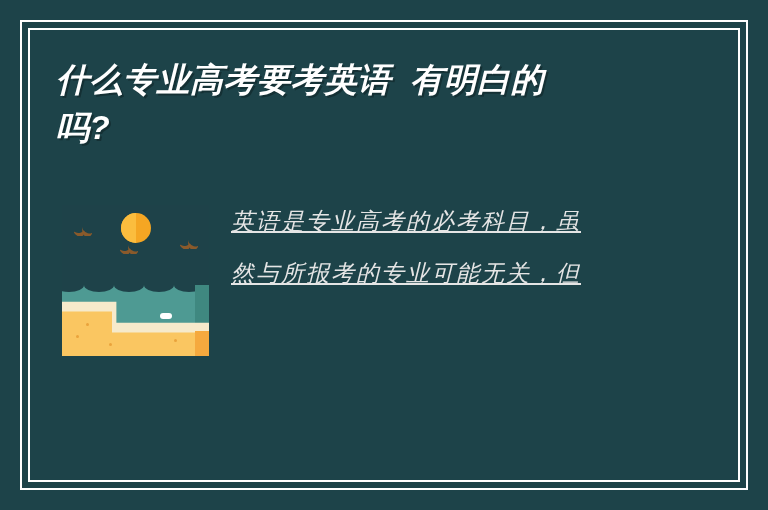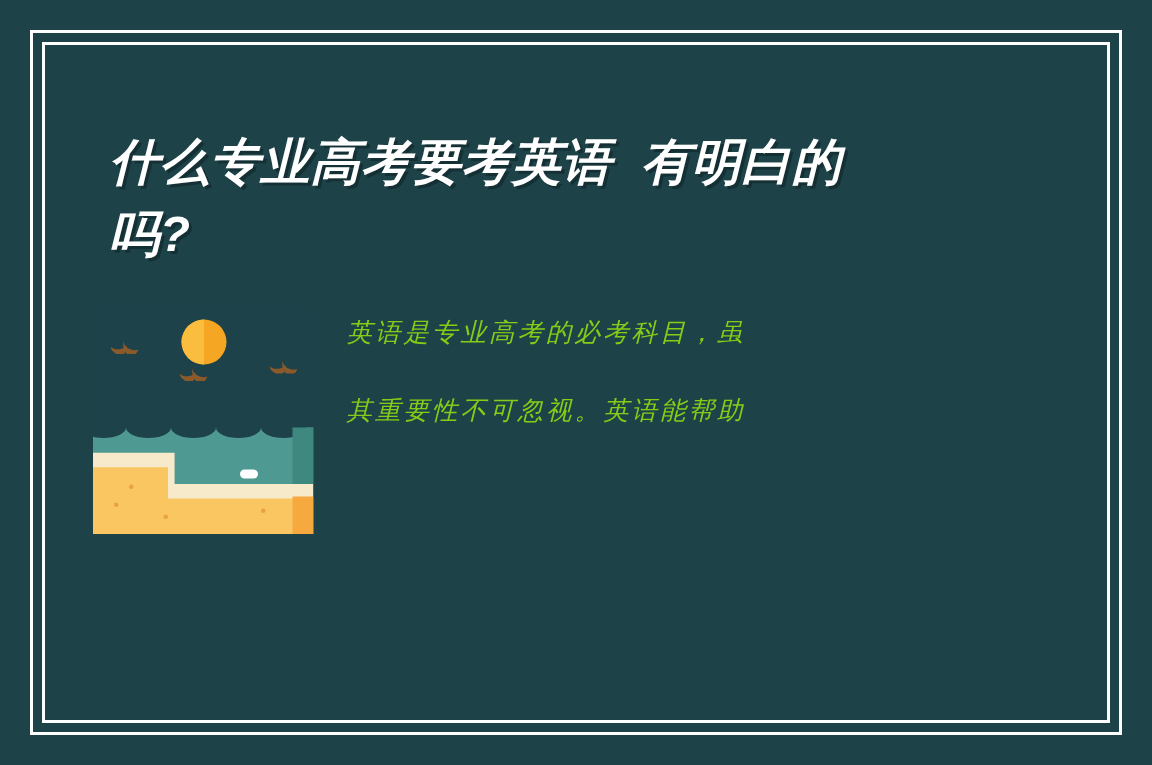--- a/index.html
+++ b/index.html
@@ -39,24 +39,23 @@
     right: 28px;
     bottom: 28px;
     border: 2px solid #ffffff;
     box-sizing: border-box;
     pointer-events: none;
   }
 
   
   .title-block {
     position: absolute;
-    left: 73px;
+    left: 56px;
     top: 56px;
     width: 640px;
-    margin-top: 28px;
   }
   .title-line {
     color: #ffffff;
     font-size: 33px;
     line-height: 48px;
     font-weight: 900;
     font-style: italic;
     letter-spacing: 0.5px;
     text-shadow: 2px 2px 0 rgba(0,0,0,0.28);
     white-space: pre;
@@ -194,27 +193,28 @@
   }
 
   
   .body-copy {
     position: absolute;
     left: 175px;
     top: 0;
     right: 0;
   }
   .body-line {
-    color: #84cc16;
-    font-size: 17px;
+    color: #e5e5e5;
+    font-size: 23px;
     line-height: 52px;
     font-family: "Liberation Serif", "DejaVu Serif", serif;
     font-style: italic;
     letter-spacing: 2px;
     white-space: pre;
+    text-decoration: underline;
   }
 </style>
 </head>
 <body>
 
 <div class="poster">
 
   <div class="frame-outer"></div>
   <div class="frame-inner"></div>
 
@@ -255,17 +255,17 @@
         <div class="grain" style="left:14px; top:48px;"></div>
         <div class="grain" style="left:24px; top:36px;"></div>
         <div class="grain" style="left:47px; top:56px;"></div>
         <div class="grain" style="left:112px; top:52px;"></div>
       </div>
 
     </div>
 
     <div class="body-copy">
       <div class="body-line">英语是专业高考的必考科目，虽</div>
-      <div class="body-line">其重要性不可忽视。英语能帮助</div>
+      <div class="body-line">然与所报考的专业可能无关，但</div>
     </div>
 
   </div>
 </div>
 
 </body></html>

